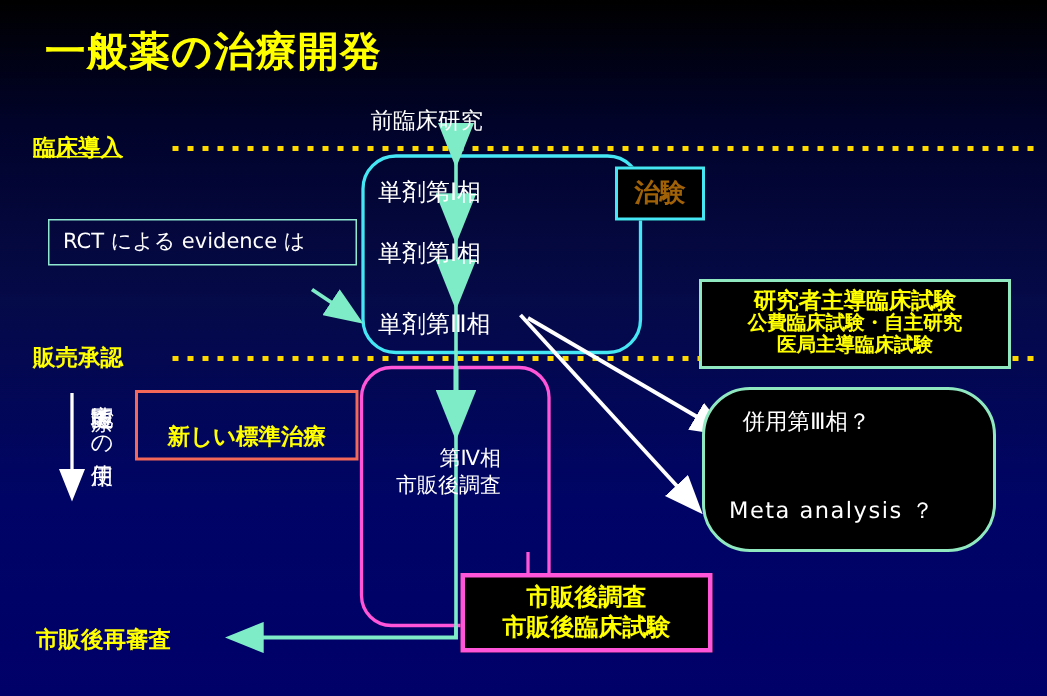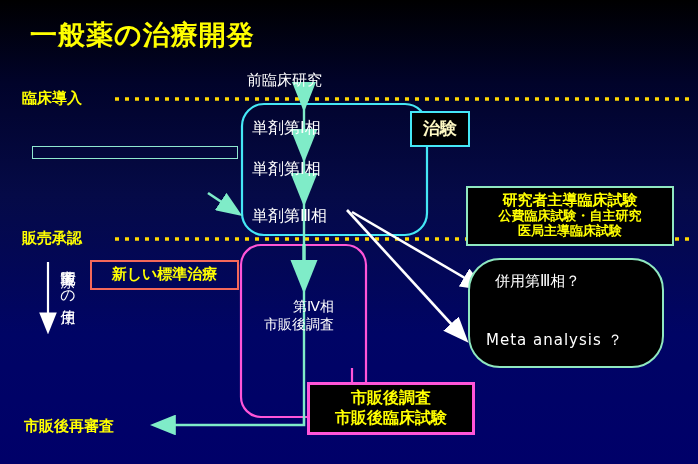--- a/index.html
+++ b/index.html
@@ -17,21 +17,21 @@
 
   
   #title{
     left:30px;top:20px;
     font-size:27px;font-weight:bold;color:#ffff00;
     letter-spacing:1px;
   }
 
   
   .stage-label{font-size:15px;font-weight:bold;color:#ffff00;}
-  #lbl-clinical{left:22px;top:90px;}
+  #lbl-clinical{left:22px;top:90px;text-decoration:underline;}
   #lbl-approval{left:22px;top:230px;}
 
   
   #t-preclinical{left:247px;top:72px;font-size:15px;}
   #t-phase1{left:252px;top:119px;font-size:16px;}
   #t-phase2{left:252px;top:160px;font-size:16px;}
   #t-phase3{left:252px;top:207px;font-size:16px;}
   #t-phase4{left:264px;top:297px;font-size:14px;text-align:right;}
   #t-phase4 div{line-height:1.3;}
 
@@ -43,21 +43,21 @@
     padding:5px 7px 6px 9px;
     font-size:14px;color:#ffffff;line-height:1.32;
   }
 
   
   #box-chiken{
     left:410px;top:111px;
     border:2px solid #45e7f5;
     background:#000000;
     padding:4px 11px 5px 11px;
-    font-size:17px;color:#fef9c3;font-weight:bold;
+    font-size:17px;color:#a16207;font-weight:bold;
   }
 
   
   #box-researcher{
     left:466px;top:186px;width:196px;
     border:2px solid #8fe8c0;
     background:#000000;
     padding:4px 4px 5px 4px;
     text-align:center;color:#ffff00;font-weight:bold;
   }
@@ -72,21 +72,21 @@
     background:#000000;
     color:#ffffff;
   }
   #q-combo{left:25px;top:13px;font-size:15px;}
   #q-meta{left:16px;top:72px;font-size:15px;letter-spacing:1px;}
 
   
   #box-red{
     left:90px;top:260px;width:133px;
     border:2px solid #f4685a;
-    padding:3px 6px 5px 6px;
+    padding:20px 6px 5px 6px;
     text-align:center;color:#ffff00;font-size:15px;font-weight:bold;line-height:1.22;
   }
 
   
   #box-pms{
     left:307px;top:382px;width:158px;
     border:3px solid #ff55d8;
     background:#000000;
     text-align:center;color:#ffff00;font-size:16px;font-weight:bold;
     padding:3px 2px 4px 2px;line-height:1.25;
@@ -154,20 +154,21 @@
   <div class="abs txt" id="t-phase1">単剤第Ⅰ相</div>
   <div class="abs txt" id="t-phase2">単剤第Ⅰ相</div>
   <div class="abs txt" id="t-phase3">単剤第Ⅲ相</div>
 
   <div class="abs txt" id="t-phase4">
     <div>第Ⅳ相</div>
     <div>市販後調査</div>
   </div>
 
   <div class="abs" id="box-rct">
+    <div>RCT による evidence は</div>
   </div>
 
   <div class="abs" id="box-chiken">治験</div>
 
   <div class="abs" id="box-researcher">
     <div class="l1">研究者主導臨床試験</div>
     <div class="l2">公費臨床試験・自主研究</div>
     <div class="l3">医局主導臨床試験</div>
   </div>
 

